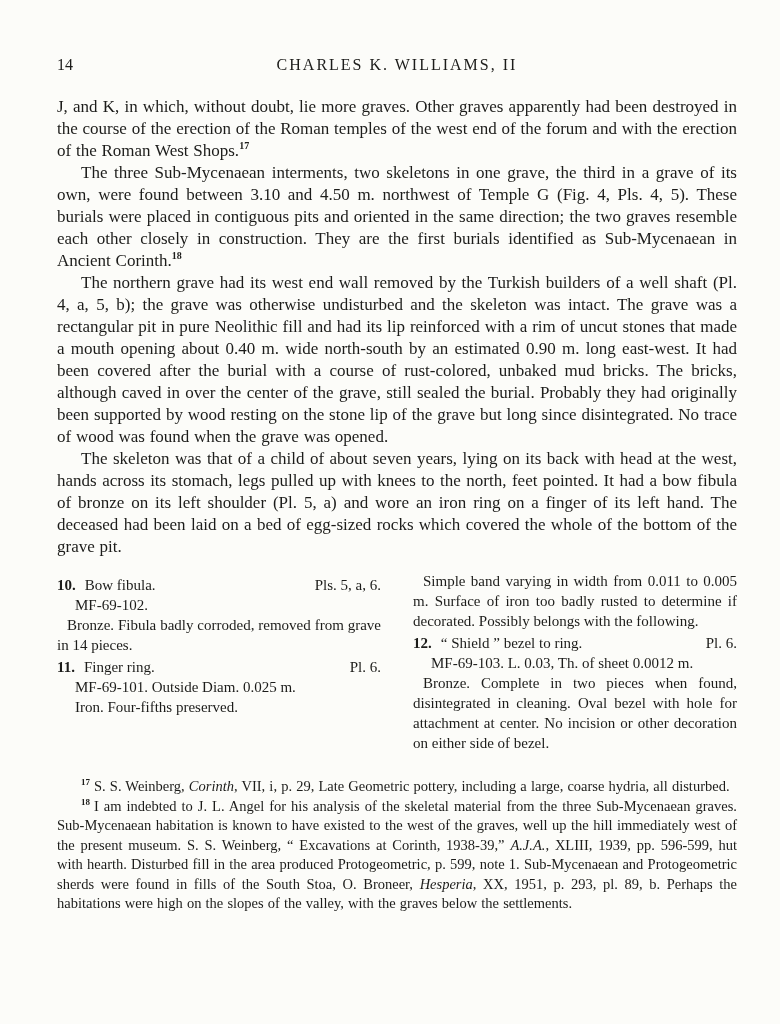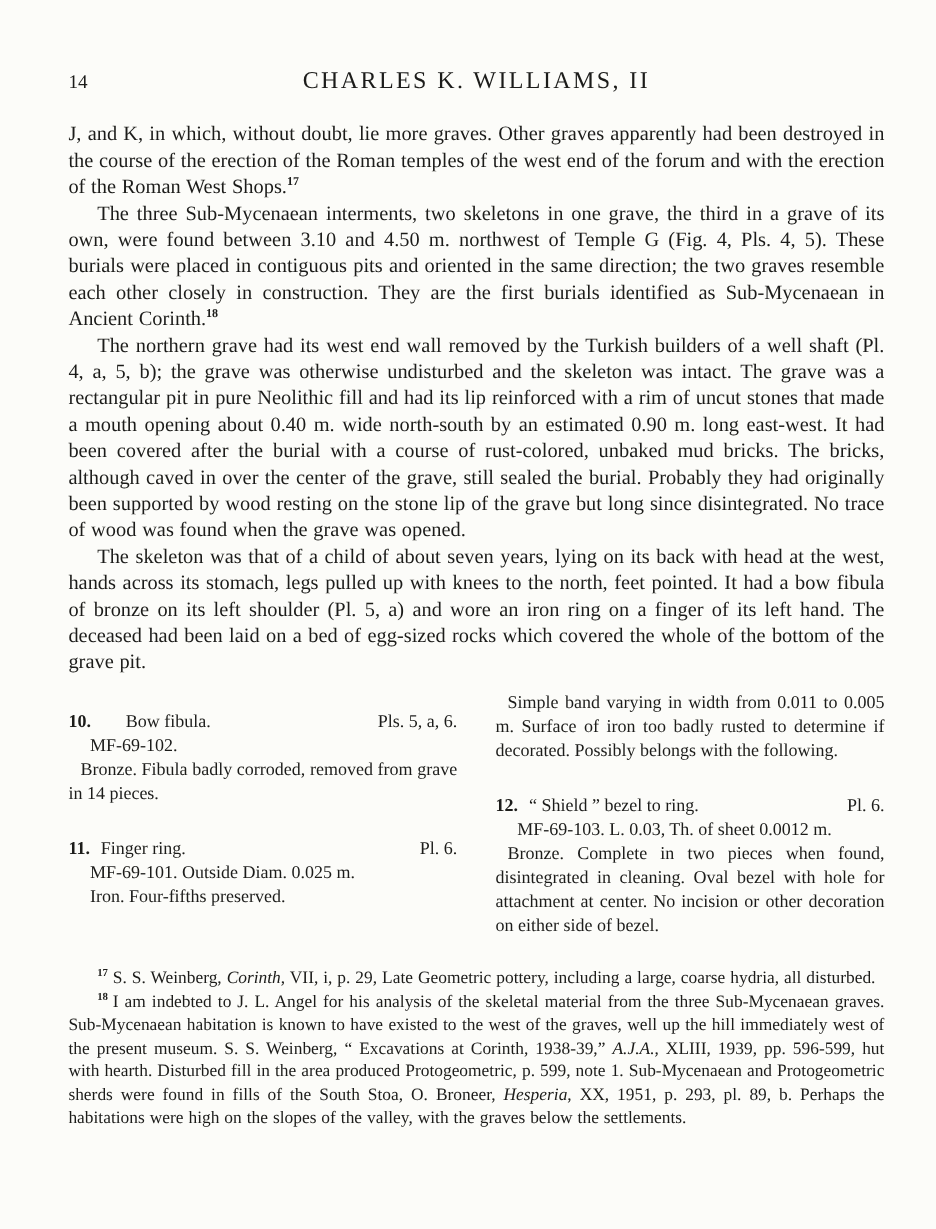--- a/index.html
+++ b/index.html
@@ -20,21 +20,21 @@
   .page-header {
     display: grid;
     grid-template-columns: 1fr auto 1fr;
     align-items: baseline;
     font-size: 16px;
   }
   .page-num { justify-self: start; }
   .running-title {
     text-align: center;
     letter-spacing: 2px;
-    font-size: 20px;
+    font-size: 16px;
     white-space: nowrap;
   }
   
   .body-text {
     margin-top: 22px;
     font-size: 17px;
     line-height: 22px;
     text-align: justify;
     word-spacing: 0.5px;
   }
@@ -54,24 +54,24 @@
   }
   .cat-col {
     flex: 1 1 0;
     font-size: 15px;
     line-height: 20px;
     text-align: justify;
   }
   .cat-head {
     display: flex;
     align-items: baseline;
-    margin-top: 26px;
+    margin-top: 2px;
     text-align: left;
   }
-  .cat-col .cat-head:first-child { margin-top: 16px; gap: 20px; }
+  .cat-col .cat-head:first-child { margin-top: 4px; }
   .cat-num { font-weight: bold; }
   .cat-title { margin-left: 9px; }
   .cat-plate { margin-left: auto; padding-left: 8px; white-space: nowrap; }
   .cat-id { padding-left: 18px; text-align: left; }
   .cat-para { text-indent: 10px; }
   
   .footnotes {
     margin-top: 24px;
     font-size: 14.5px;
     line-height: 19.5px;

